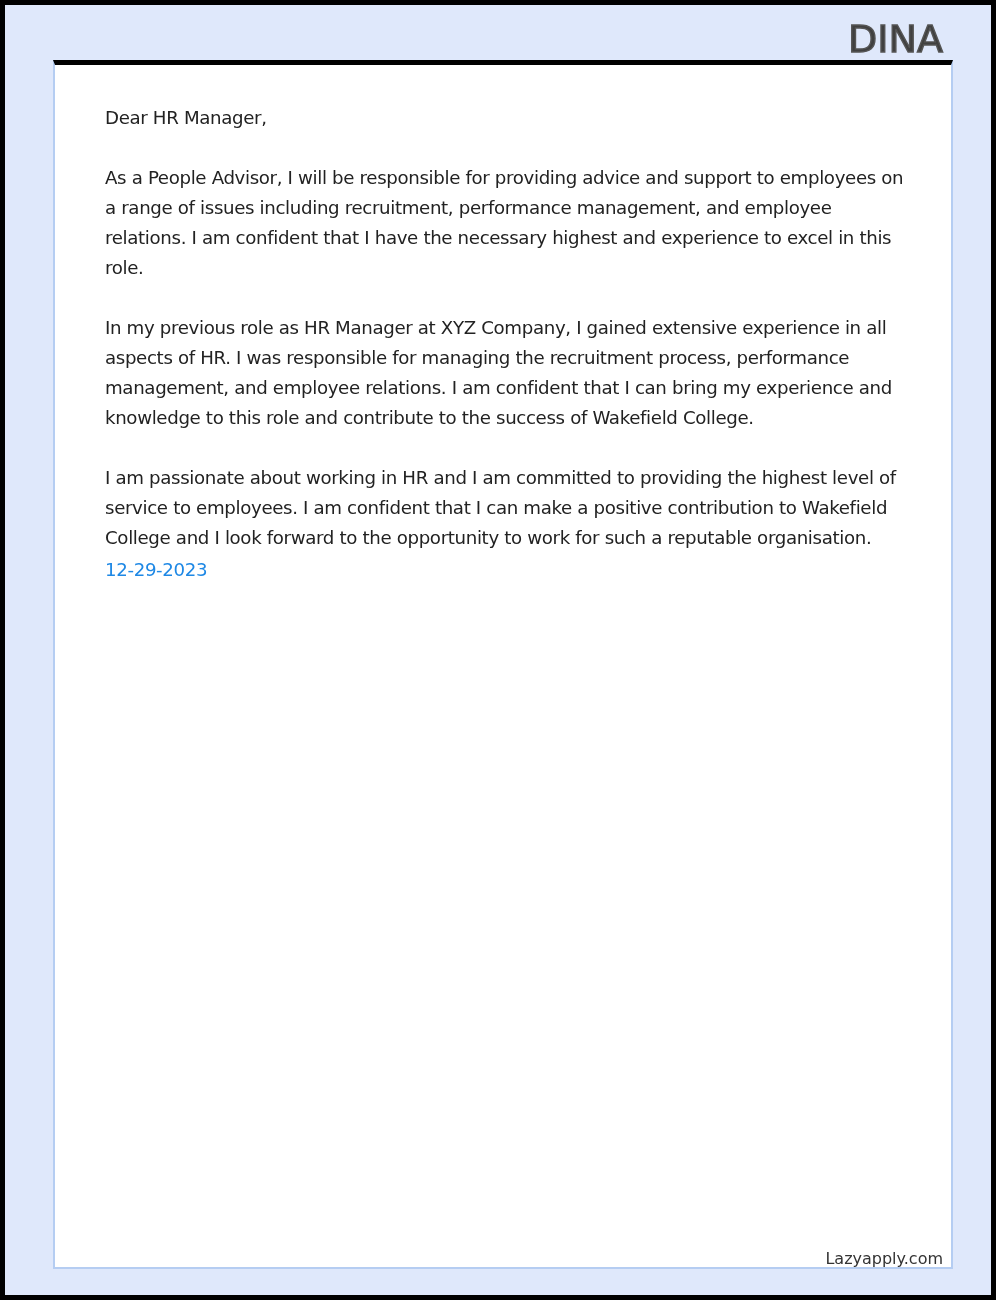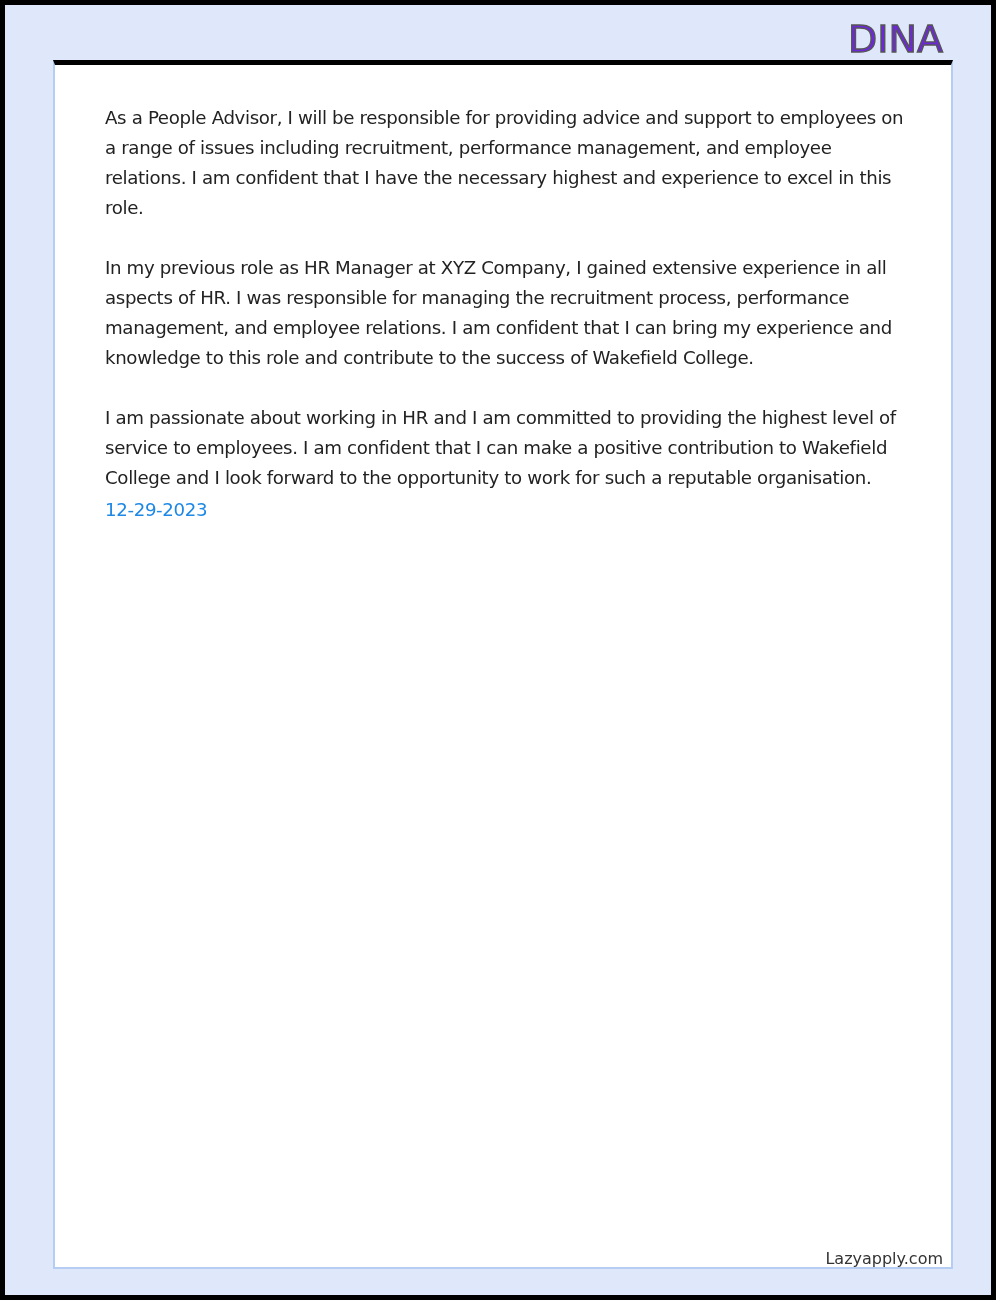--- a/index.html
+++ b/index.html
@@ -22,21 +22,21 @@
       height: 1290px;
       background: #dfe8fb;
     }
     .brand {
       position: absolute;
       right: 48px;
       top: 12px;
       font-family: "DejaVu Sans", sans-serif;
       font-size: 38px;
       line-height: 44px;
-      color: #6d28d9;
+      color: #404040;
       -webkit-text-stroke: 1.4px #555555;
       letter-spacing: 0px;
       text-align: center;
     }
     .page {
       position: absolute;
       left: 48px;
       top: 55px;
       width: 896px;
       height: 1202px;
@@ -79,20 +79,21 @@
     }
   </style>
 </head>
 <body>
 
 <div class="frame">
   <div class="brand">DINA</div>
 
   <div class="page">
     <div class="content">
+      <p class="greeting">Dear HR Manager,</p>
       <p class="para">As a People Advisor, I will be responsible for providing advice and support to employees on a range of issues including recruitment, performance management, and employee relations. I am confident that I have the necessary highest and experience to excel in this role.</p>
       <p class="para">In my previous role as HR Manager at XYZ Company, I gained extensive experience in all aspects of HR. I was responsible for managing the recruitment process, performance management, and employee relations. I am confident that I can bring my experience and knowledge to this role and contribute to the success of Wakefield College.</p>
       <p class="para last">I am passionate about working in HR and I am committed to providing the highest level of service to employees. I am confident that I can make a positive contribution to Wakefield College and I look forward to the opportunity to work for such a reputable organisation.</p>
       <p class="date">12-29-2023</p>
     </div>
     <div class="footer">Lazyapply.com</div>
   </div>
 </div>
 
 </body></html>

